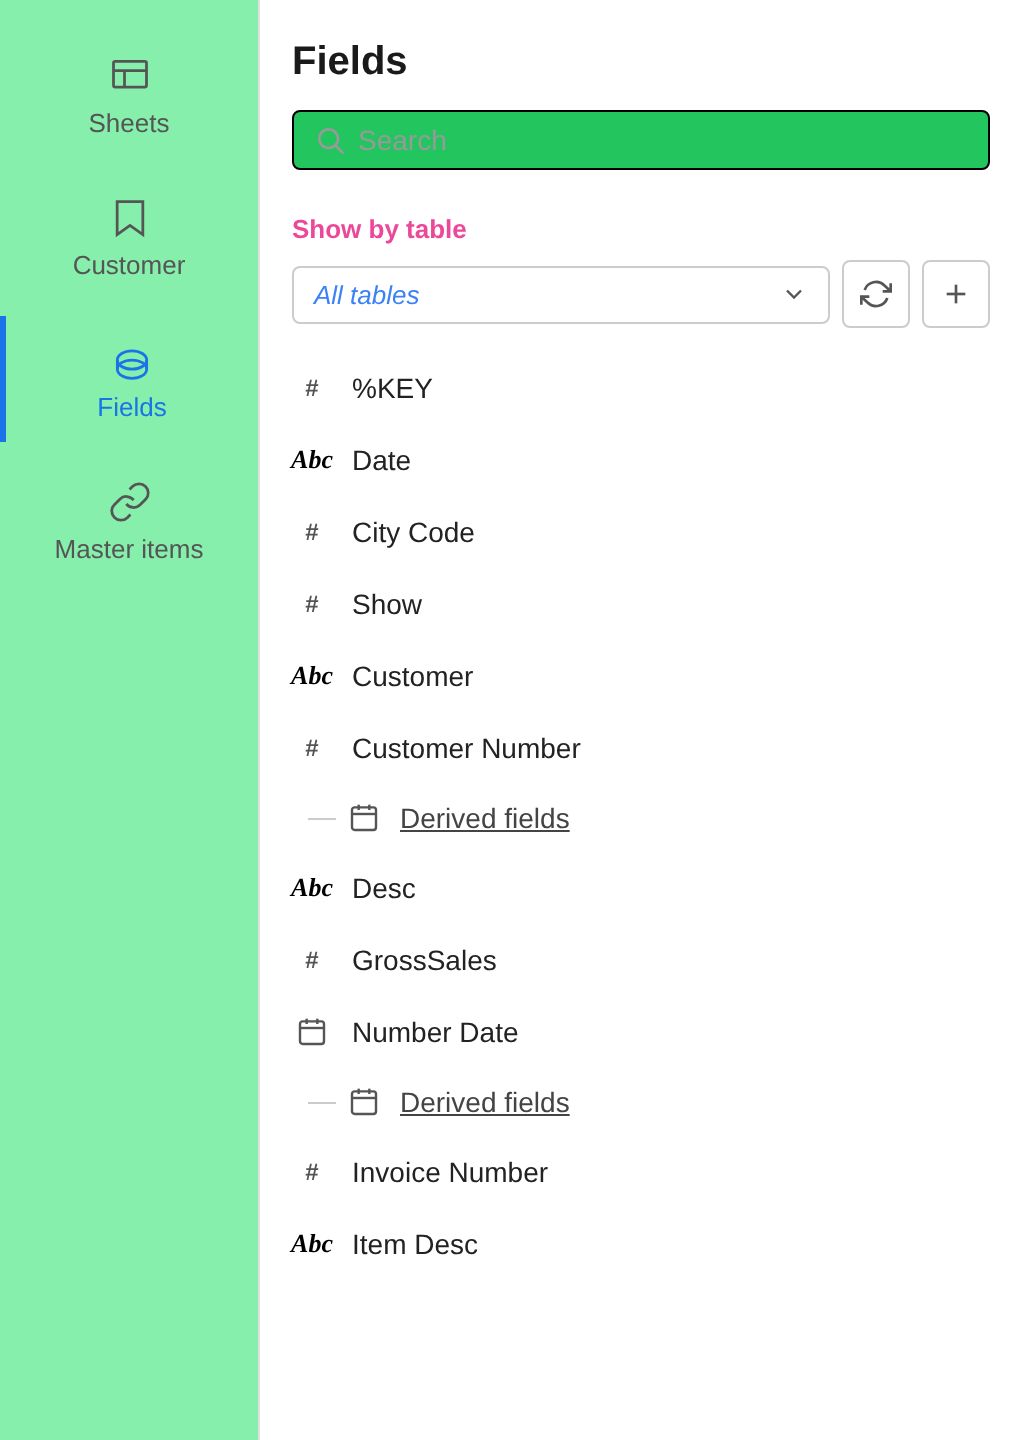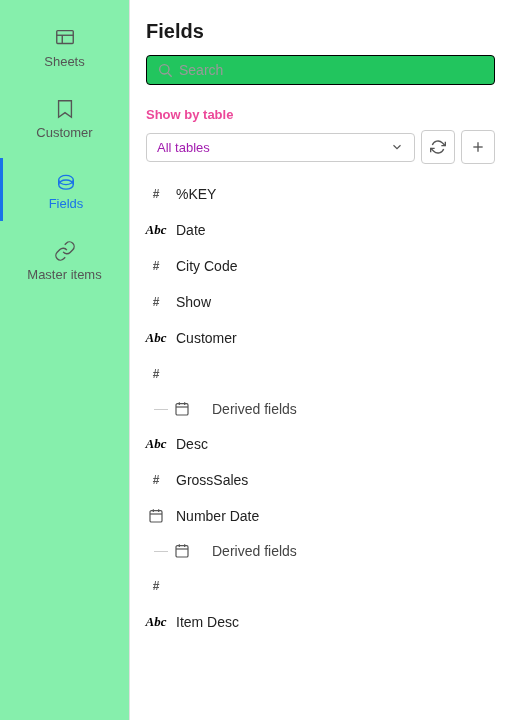--- a/index.html
+++ b/index.html
@@ -124,21 +124,22 @@
       flex: 1;
       display: flex;
       align-items: flex-start;
       justify-content: space-between;
       border: 1px solid #ccc;
       border-radius: 4px;
       padding: 6px 10px;
       cursor: pointer;
       background: #fff;
       font-size: 13px;
-      color: #a21caf;
+      color: #3b82f6;
+      font-style: italic;
     }
 
     .btn-icon {
       width: 34px;
       height: 34px;
       display: flex;
       align-items: center;
       justify-content: center;
       border: 1px solid #ccc;
       border-radius: 4px;
@@ -203,26 +204,27 @@
     }
 
     
     .derived-container {
       padding-left: 28px;
     }
 
     .derived-item {
       display: flex;
       align-items: center;
-      gap: 20px;
+      gap: 8px;
       padding: 7px 16px 7px 8px;
       cursor: pointer;
       font-size: 14px;
       color: #444;
       position: relative;
+      text-decoration: underline;
     }
 
     .derived-item::before {
       content: '';
       position: absolute;
       left: -4px;
       top: 50%;
       width: 14px;
       height: 1px;
       background: #ccc;
@@ -338,20 +340,21 @@
       <span>Show</span>
     </div>
 
     <div class="field-item">
       <span class="field-icon type-string" style="font-family:serif;font-style:italic;font-weight:bold;font-size:13px;">Abc</span>
       <span>Customer</span>
     </div>
 
     <div class="field-item">
       <span class="field-icon type-number">#</span>
+      <span>Customer Number</span>
     </div>
 
 
     <div class="derived-container">
       <div class="derived-item">
         <span class="field-icon type-date" style="margin-left:6px;">
           <svg width="16" height="16" viewBox="0 0 24 24" fill="none" stroke="#555" stroke-width="1.8">
             <rect x="3" y="4" width="18" height="17" rx="2"></rect>
             <line x1="3" y1="9" x2="21" y2="9"></line>
             <line x1="8" y1="2" x2="8" y2="6"></line>
@@ -393,20 +396,21 @@
             <line x1="8" y1="2" x2="8" y2="6"></line>
             <line x1="16" y1="2" x2="16" y2="6"></line>
           </svg>
         </span>
         <span>Derived fields</span>
       </div>
     </div>
 
     <div class="field-item">
       <span class="field-icon type-number">#</span>
+      <span>Invoice Number</span>
     </div>
 
     <div class="field-item">
       <span class="field-icon type-string" style="font-family:serif;font-style:italic;font-weight:bold;font-size:13px;">Abc</span>
       <span>Item Desc</span>
     </div>
 
   </div>
 
 </div>

